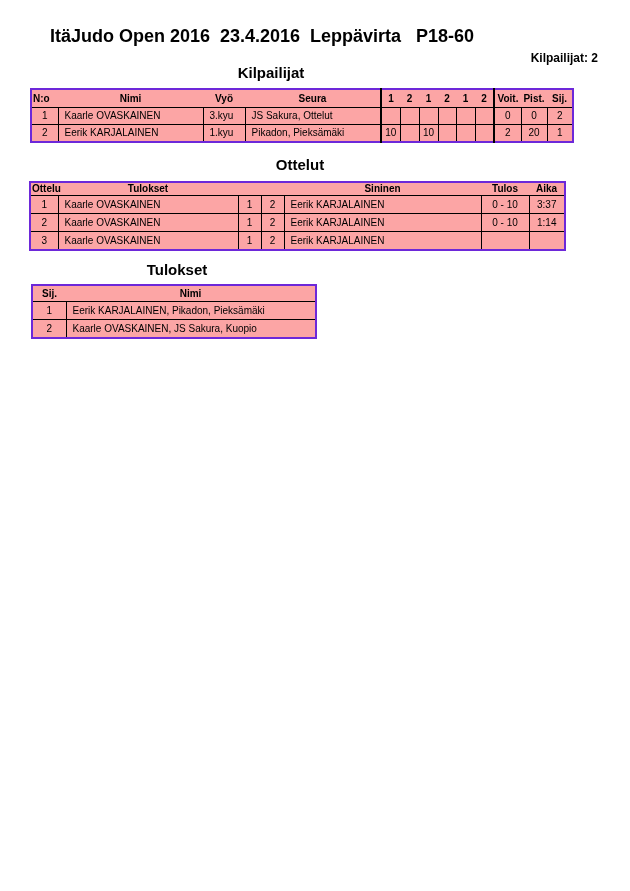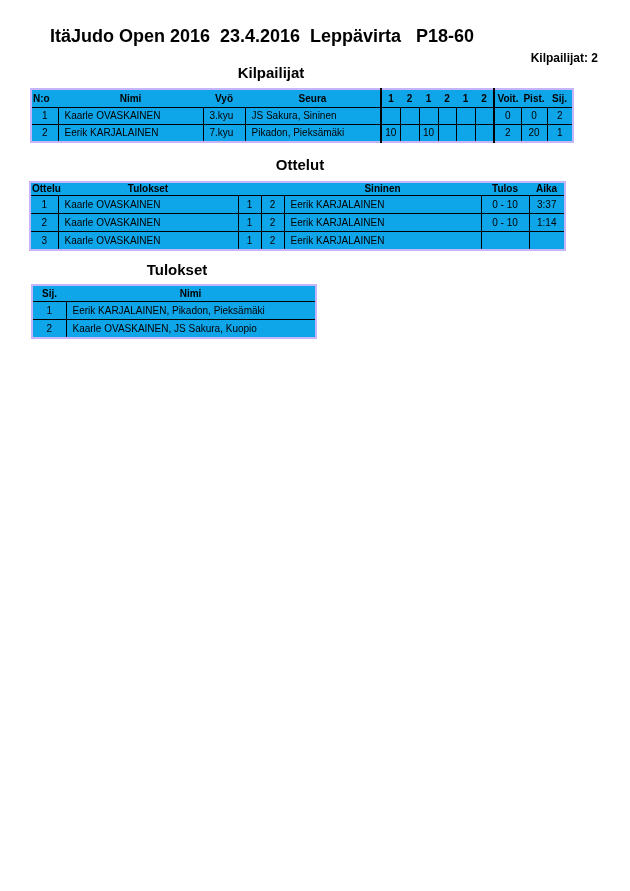--- a/index.html
+++ b/index.html
@@ -40,22 +40,22 @@
   #heading-ottelut    { top: 156px; left: 0; width: 600px; }
   #heading-tulokset   { top: 261px; left: 0; width: 354px; }
 
   #mount-kilpailijat { top: 88px;  left: 30px; }
   #mount-ottelut     { top: 181px; left: 29px; }
   #mount-tulokset    { top: 284px; left: 31px; }
 
   table.doc-table {
     border-collapse: collapse;
     table-layout: fixed;
-    border: 2px solid #c4b5fd;
-    background: #0ea5e9;
+    border: 2px solid #6d28d9;
+    background: #fca5a5;
   }
   table.doc-table th, table.doc-table td {
     font-family: "Liberation Sans", sans-serif;
     vertical-align: middle;
     white-space: nowrap;
     padding: 0;
     line-height: 1;
   }
   table.doc-table th {
     font-size: 10px;
@@ -117,35 +117,35 @@
             <th class="alignC tL" style="height: 17px;">Voit.</th>
             <th class="alignC" style="height: 17px;">Pist.</th>
             <th class="alignC" style="height: 17px;">Sij.</th>
           </tr>
         </thead>
         <tbody>
           <tr>
             <td class="alignC" style="height: 16px;">1</td>
             <td class="alignL" style="height: 16px;">Kaarle OVASKAINEN</td>
             <td class="alignL" style="height: 16px;">3.kyu</td>
-            <td class="alignL" style="height: 16px;">JS Sakura, Sininen</td>
+            <td class="alignL" style="height: 16px;">JS Sakura, Ottelut</td>
             <td class="alignC tL" style="height: 16px;"></td>
             <td class="alignC" style="height: 16px;"></td>
             <td class="alignC" style="height: 16px;"></td>
             <td class="alignC" style="height: 16px;"></td>
             <td class="alignC" style="height: 16px;"></td>
             <td class="alignC" style="height: 16px;"></td>
             <td class="alignC tL" style="height: 16px;">0</td>
             <td class="alignC" style="height: 16px;">0</td>
             <td class="alignC" style="height: 16px;">2</td>
           </tr>
           <tr>
             <td class="alignC" style="height: 16px;">2</td>
             <td class="alignL" style="height: 16px;">Eerik KARJALAINEN</td>
-            <td class="alignL" style="height: 16px;">7.kyu</td>
+            <td class="alignL" style="height: 16px;">1.kyu</td>
             <td class="alignL" style="height: 16px;">Pikadon, Pieksämäki</td>
             <td class="alignC tL" style="height: 16px;">10</td>
             <td class="alignC" style="height: 16px;"></td>
             <td class="alignC" style="height: 16px;">10</td>
             <td class="alignC" style="height: 16px;"></td>
             <td class="alignC" style="height: 16px;"></td>
             <td class="alignC" style="height: 16px;"></td>
             <td class="alignC tL" style="height: 16px;">2</td>
             <td class="alignC" style="height: 16px;">20</td>
             <td class="alignC" style="height: 16px;">1</td>

